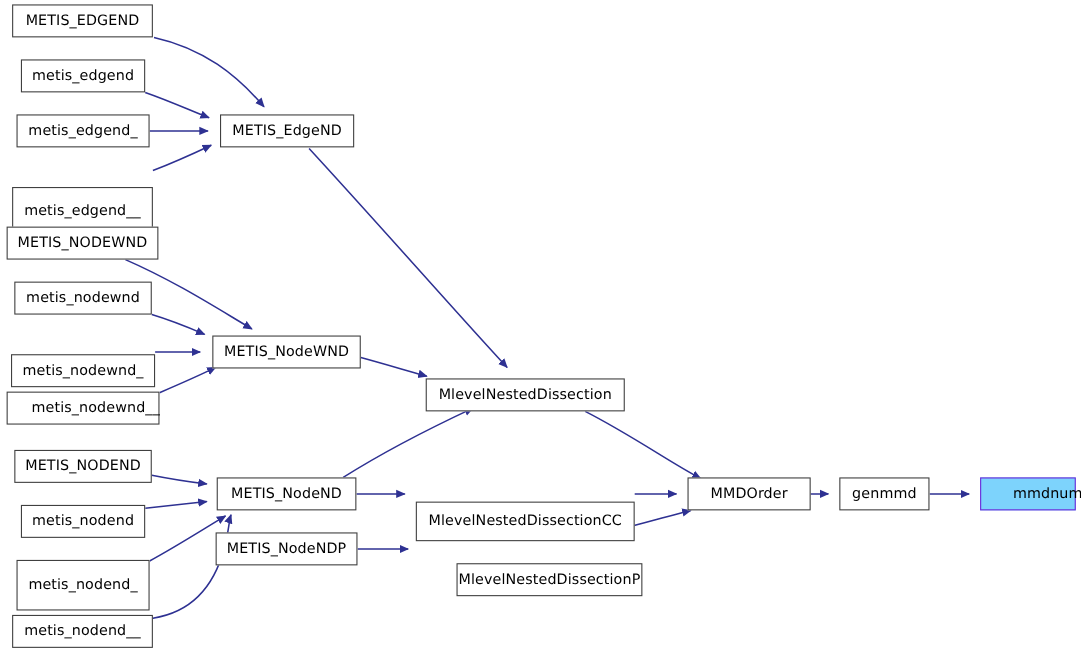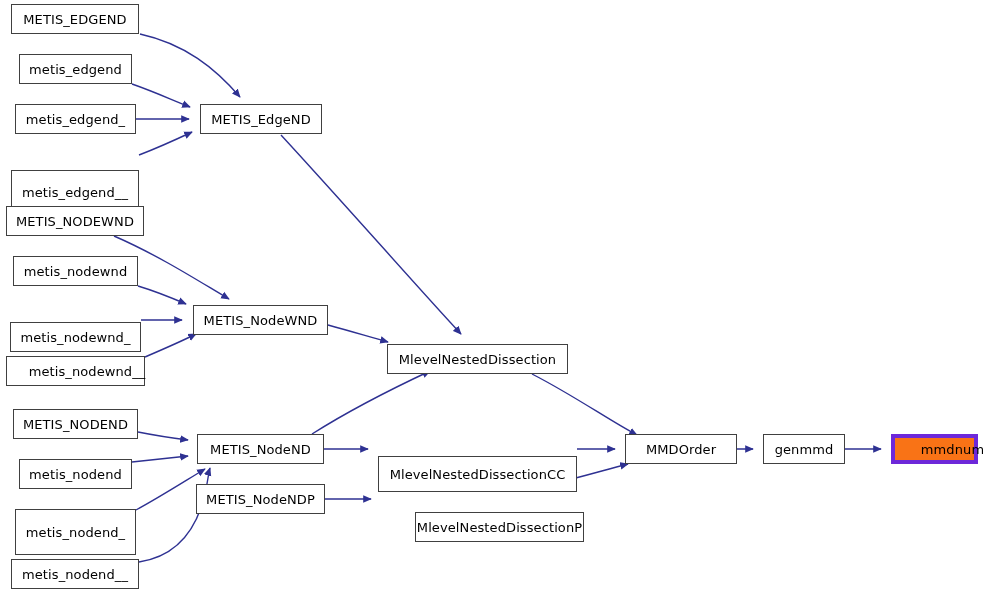--- a/index.html
+++ b/index.html
@@ -35,22 +35,22 @@
     font-size: 13px;
     line-height: 1;
     display: flex;
     align-items: center;
     justify-content: center;
     white-space: nowrap;
     letter-spacing: 0.1px;
     z-index: 2;
   }
   .node.highlight {
-    background: #f97316;
-    border: 4px solid #6d28d9;
+    background: #7dd3fc;
+    border: 1px solid #6d28d9;
     padding-left: 36px;
   }
   .node-label {
     display: block;
     padding: 0 2px;
     transform: translateY(-0.5px);
   }
 </style>
 </head>
 <body>

